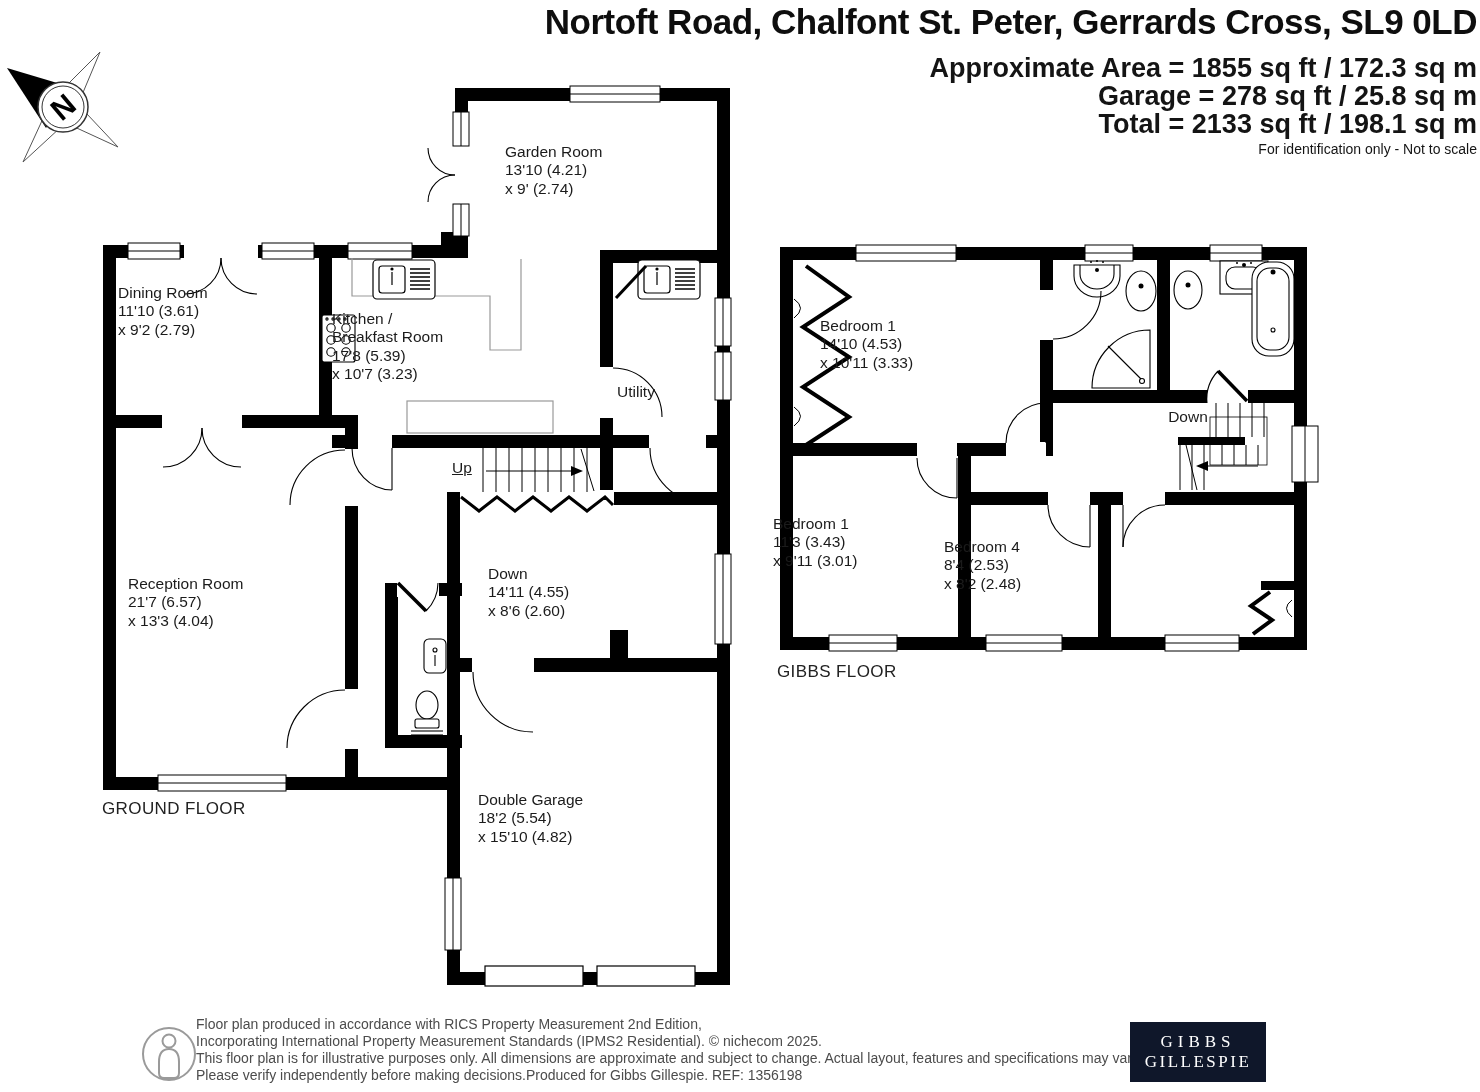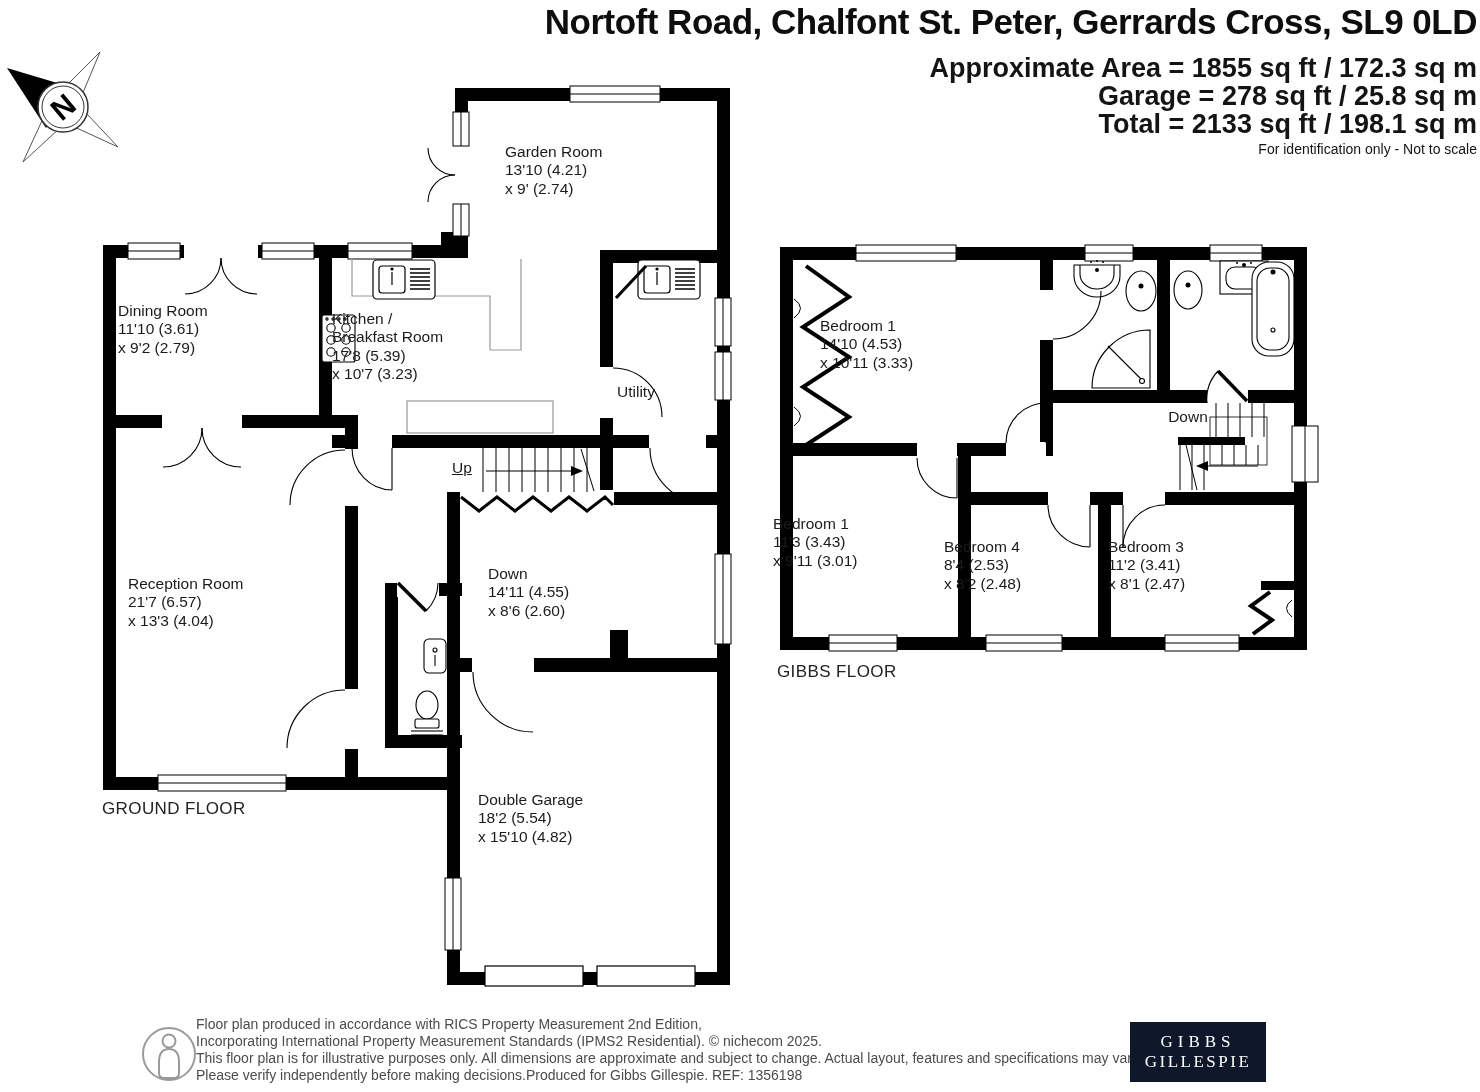--- a/index.html
+++ b/index.html
@@ -295,21 +295,21 @@
   <div class="area-line" style="top:53px;">Approximate Area = 1855 sq ft / 172.3 sq m</div>
   <div class="area-line" style="top:81px;margin-left:40px;">Garage = 278 sq ft / 25.8 sq m</div>
   <div class="area-line" style="top:109px;">Total = 2133 sq ft / 198.1 sq m</div>
   <div class="area-note" style="top:141px;">For identification only - Not to scale</div>
 
   <div class="rl" style="left:505px;top:143px;width:180px;">
     <div>Garden Room</div>
     <div>13'10 (4.21)</div>
     <div>x 9' (2.74)</div>
   </div>
-  <div class="rl" style="left:118px;top:302px;width:190px;">
+  <div class="rl" style="left:118px;top:284px;width:190px;">
     <div>Dining Room</div>
     <div>11'10 (3.61)</div>
     <div>x 9'2 (2.79)</div>
   </div>
   <div class="rl" style="left:332px;top:310px;width:185px;">
     <div>Kitchen /</div>
     <div>Breakfast Room</div>
     <div>17'8 (5.39)</div>
     <div>x 10'7 (3.23)</div>
   </div>
@@ -342,25 +342,20 @@
   <div class="rl" style="left:773px;top:515px;width:200px;">
     <div>Bedroom 1</div>
     <div>11'3 (3.43)</div>
     <div>x 9'11 (3.01)</div>
   </div>
   <div class="rl" style="left:944px;top:538px;width:172px;">
     <div>Bedroom 4</div>
     <div>8'4 (2.53)</div>
     <div>x 8'2 (2.48)</div>
   </div>
-  <div class="rl" style="left:1108px;top:538px;width:184px;">
-    <div>Bedroom 3</div>
-    <div>11'2 (3.41)</div>
-    <div>x 8'1 (2.47)</div>
-  </div>
   <div class="stair-lbl" style="left:1158px;top:408px;width:60px;text-align:center;">Down</div>
   <div class="floor-lbl" style="left:777px;top:662px;">GIBBS FLOOR</div>
 
   <div class="footer-line" style="top:1016px;">Floor plan produced in accordance with RICS Property Measurement 2nd Edition,</div>
   <div class="footer-line" style="top:1033px;">Incorporating International Property Measurement Standards (IPMS2 Residential).  © nichecom 2025.</div>
   <div class="footer-line" style="top:1050px;">This floor plan is for illustrative purposes only. All dimensions are approximate and subject to change. Actual layout, features and specifications may vary.</div>
   <div class="footer-line" style="top:1067px;">Please verify independently before making decisions.Produced for Gibbs Gillespie.   REF:  1356198</div>
 
   <div class="logo">
     <div class="logo-l1">GIBBS</div>

